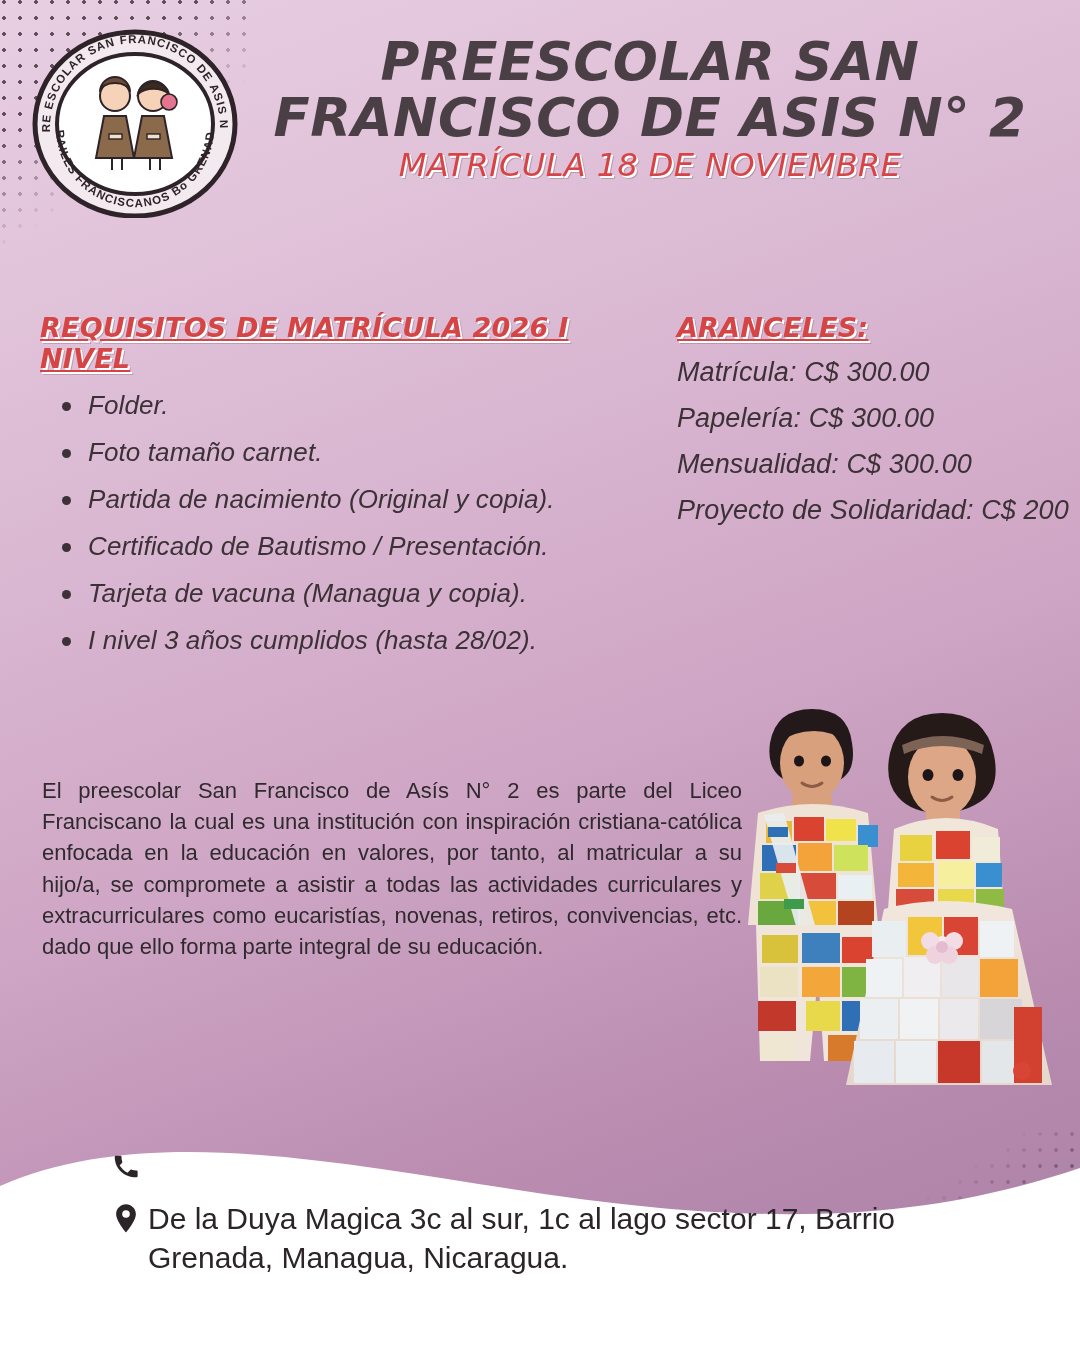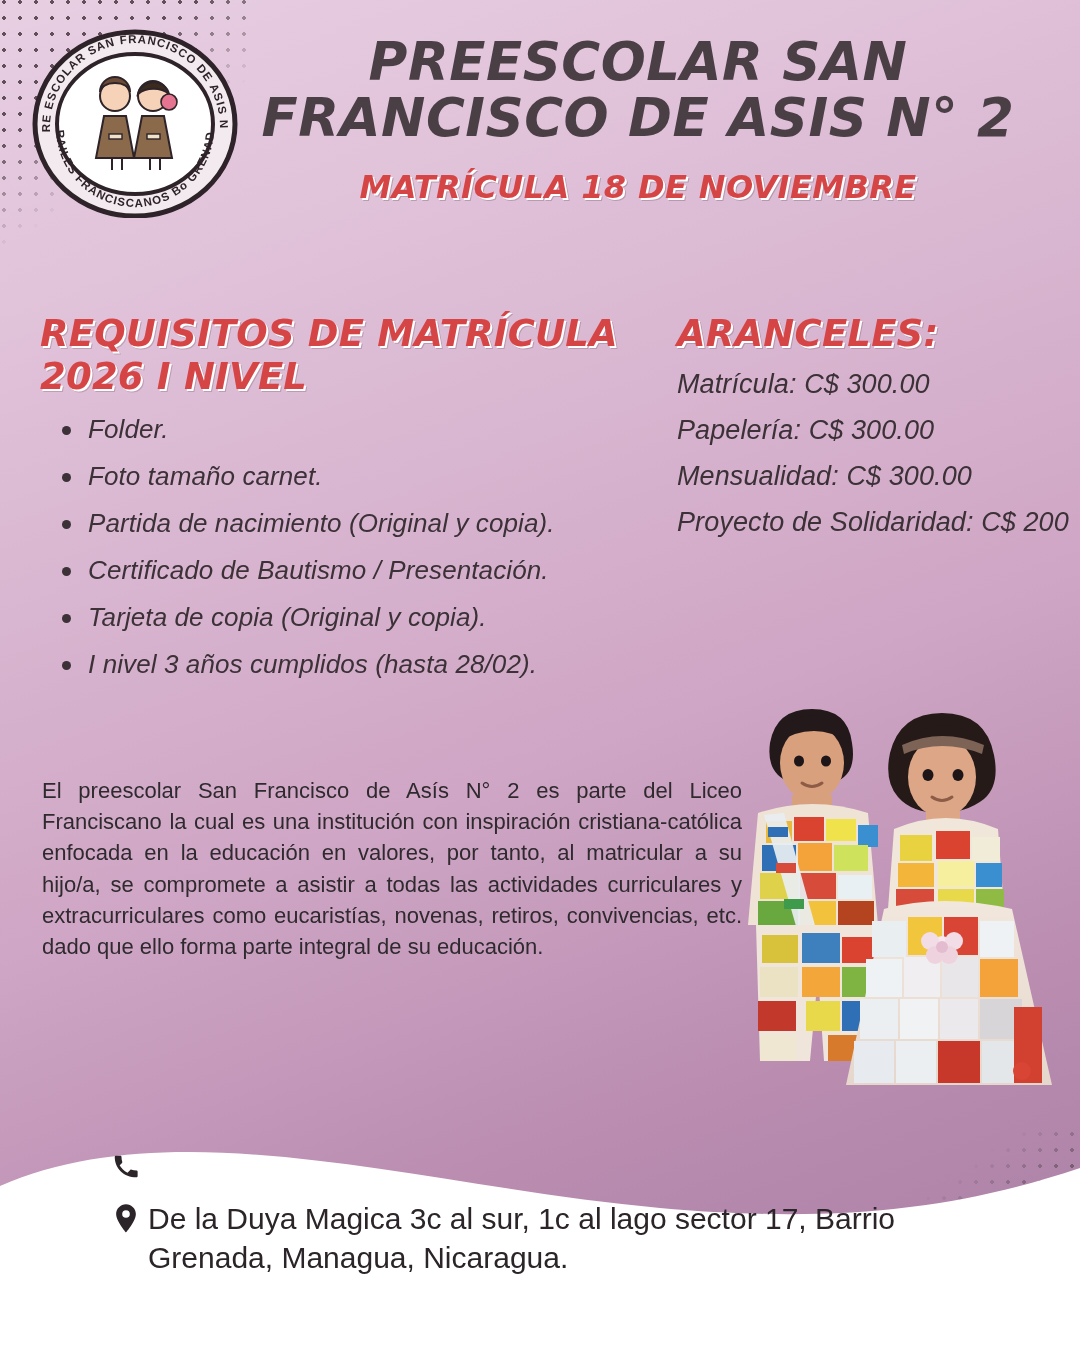--- a/index.html
+++ b/index.html
@@ -62,64 +62,64 @@
     left: 26px;
     top: 28px;
     width: 218px;
     height: 190px;
   }
   .logo svg { width: 100%; height: 100%; display: block; }
 
   
   .header {
     position: absolute;
-    left: 238px;
+    left: 250px;
     top: 34px;
     width: 800px;
     text-align: center;
   }
   .school-title {
     font-family: "DejaVu Sans", sans-serif;
     font-weight: 700;
     font-style: italic;
     font-size: 53px;
     line-height: 1.06;
     letter-spacing: 0.5px;
     color: #4a3f44;
     text-transform: uppercase;
   }
   .matricula-banner {
-    margin-top: 22px;
     font-family: "DejaVu Sans", sans-serif;
-    font-weight: 700;
+    font-weight: 400;
     font-style: italic;
     font-size: 32px;
     letter-spacing: 0.4px;
     color: #d64545;
     text-transform: uppercase;
     text-shadow: 2px 2px 0 #ffffff, 3px 3px 0 rgba(90,60,70,0.28);
   }
 
   
   .requisitos {
     position: absolute;
     left: 40px;
     top: 312px;
     width: 590px;
   }
   .section-heading {
     font-family: "DejaVu Sans", sans-serif;
     font-weight: 700;
     font-style: italic;
-    font-size: 37px;
+    font-size: 27px;
     color: #d64545;
     text-transform: uppercase;
     letter-spacing: 0.2px;
     text-shadow: 2px 2px 0 #ffffff, 3px 3px 0 rgba(90,60,70,0.25);
     margin: 0 0 18px 0;
+    text-decoration: underline;
   }
   ul.req-list {
     margin: 0;
     padding: 0 0 0 48px;
     list-style: none;
   }
   ul.req-list li {
     position: relative;
     font-family: "Liberation Sans", sans-serif;
     font-style: italic;
@@ -257,21 +257,21 @@
     <div class="matricula-banner">MATRÍCULA 18 DE NOVIEMBRE</div>
   </div>
 
   <div class="requisitos">
     <div class="section-heading">REQUISITOS DE MATRÍCULA 2026 I NIVEL</div>
     <ul class="req-list">
       <li>Folder.</li>
       <li>Foto tamaño carnet.</li>
       <li>Partida de nacimiento (Original y copia).</li>
       <li>Certificado de Bautismo / Presentación.</li>
-      <li>Tarjeta de copia (Original y copia).</li>
+      <li>Tarjeta de vacuna (Managua y copia).</li>
       <li>I nivel 3 años cumplidos (hasta 28/02).</li>
     </ul>
   </div>
 
   <div class="aranceles">
     <div class="section-heading">ARANCELES:</div>
     <div class="fee">Matrícula: C$ 300.00</div>
     <div class="fee">Papelería: C$ 300.00</div>
     <div class="fee">Mensualidad: C$ 300.00</div>
     <div class="fee">Proyecto de Solidaridad: C$ 200</div>

